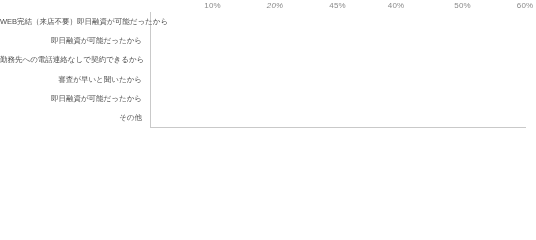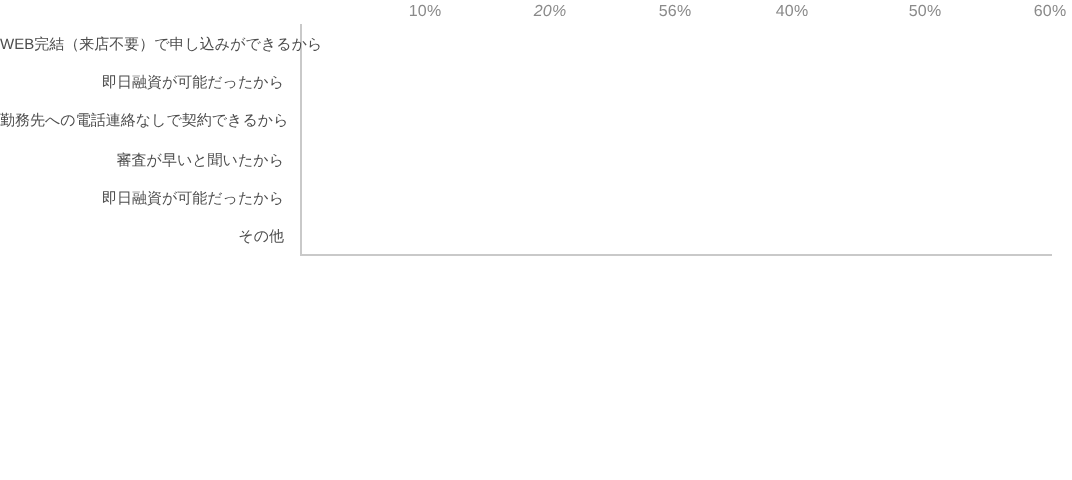--- a/index.html
+++ b/index.html
@@ -97,33 +97,33 @@
   }
 </style>
 </head>
 <body>
 
 <div id="chart-root">
 
   <div id="tick-labels">
       <div class="tick-label" style="left: 212.5px;">10%</div>
       <div class="tick-label" style="left: 275px; font-style: italic;">20%</div>
-      <div class="tick-label" style="left: 337.5px;">56%</div>
+      <div class="tick-label" style="left: 337.5px;">45%</div>
       <div class="tick-label" style="left: 396px;">40%</div>
       <div class="tick-label" style="left: 462.5px;">50%</div>
       <div class="tick-label" style="left: 525px;">60%</div>
     </div>
 
   <div class="axis-line-y"></div>
 
   <div class="axis-line-x"></div>
 
 
   <div id="cat-labels">
-      <div class="cat-label-wrap" style="top: 21.6667px;">WEB完結（来店不要）で申し込みができるから</div>
+      <div class="cat-label-wrap" style="top: 21.6667px;">WEB完結（来店不要）即日融資が可能だったから</div>
       <div class="cat-label-wrap" style="top: 41px;">即日融資が可能だったから</div>
       <div class="cat-label-wrap" style="top: 60.3333px; text-align: center;">勤務先への電話連絡なしで契約できるから</div>
       <div class="cat-label-wrap" style="top: 79.6667px;">審査が早いと聞いたから</div>
       <div class="cat-label-wrap" style="top: 99px;">即日融資が可能だったから</div>
       <div class="cat-label-wrap" style="top: 118.333px;">その他</div>
     </div>
 
 </div>
 
 </body></html>

